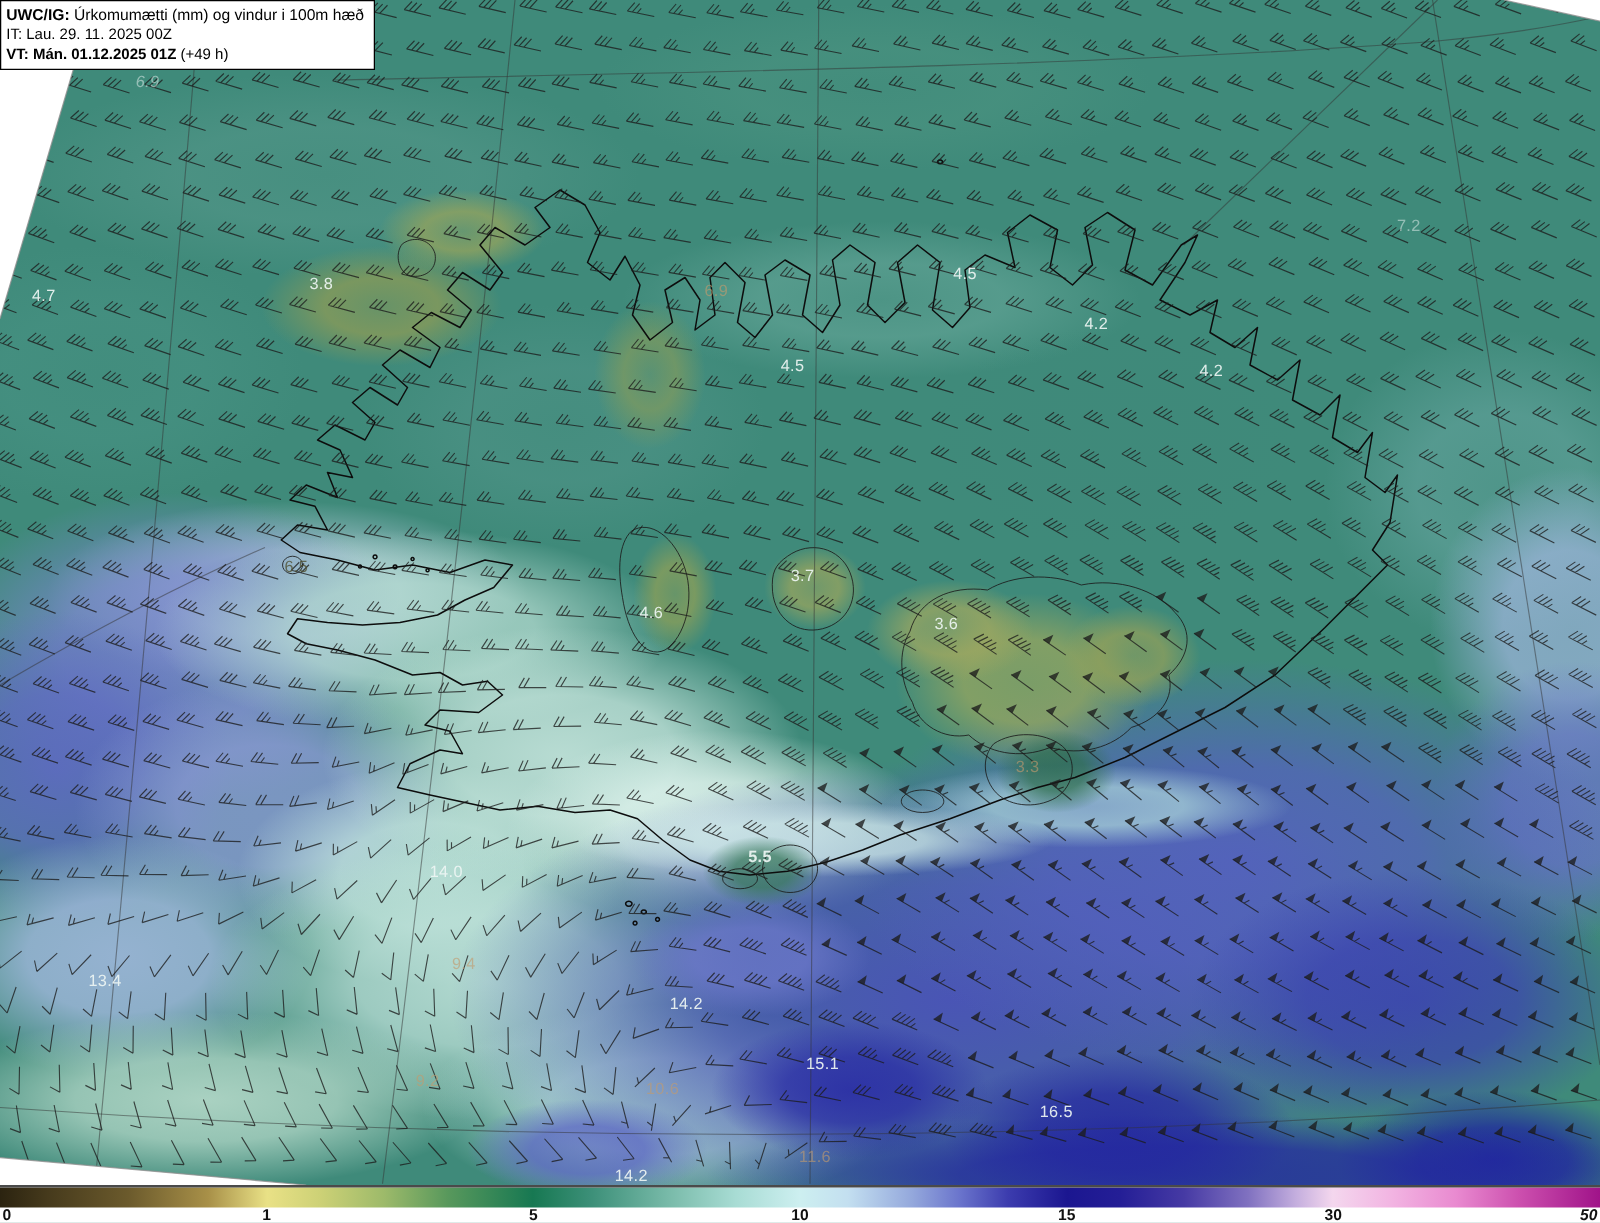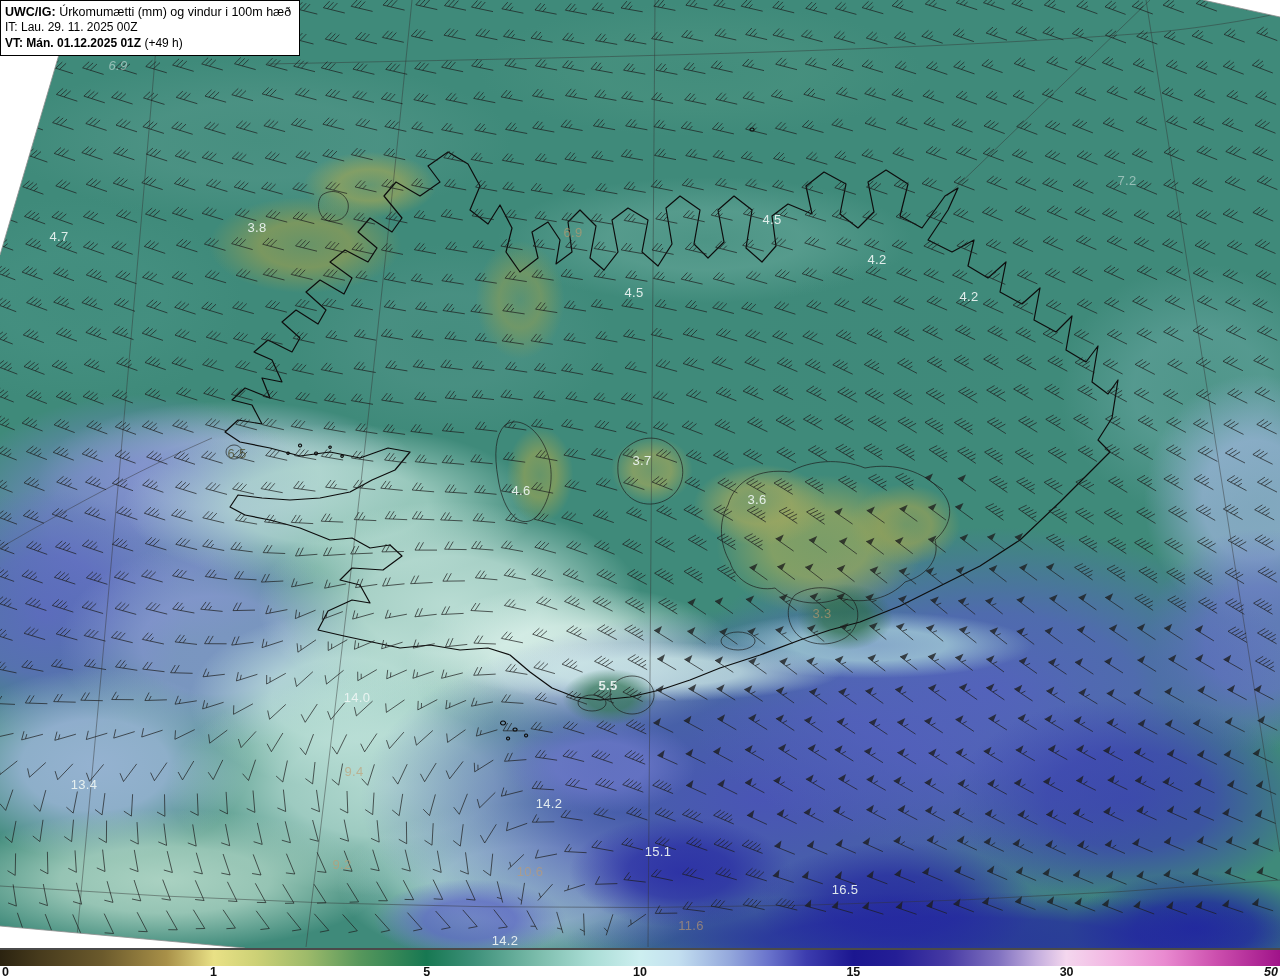--- a/index.html
+++ b/index.html
@@ -336,43 +336,43 @@
           <polygon points="0,0 75,0 0,255" fill="#ffffff"></polygon>
           <polygon points="0,926 245,948 0,948" fill="#ffffff"></polygon>
           <polygon points="1203,0 1280,0 1280,17" fill="#ffffff"></polygon>
           <path d="M 75,0 L 0,255" fill="none" stroke="#8e8e8e" stroke-width="1" opacity="0.8"></path>
           <path d="M 0,926 L 245,948" fill="none" stroke="#8e8e8e" stroke-width="1" opacity="0.8"></path>
           <path d="M 1203,0 L 1280,17" fill="none" stroke="#8e8e8e" stroke-width="1" opacity="0.8"></path>
         </g>
     </svg>
     <div id="labels">
         <span class="maplabel tone-faintwhite" style="left: 118px; top: 65px; font-style: italic;">6.9</span>
-        <span class="maplabel tone-white" style="left: 35px; top: 236px; margin-left: 24px;">4.7</span>
+        <span class="maplabel tone-white" style="left: 35px; top: 236px;">4.7</span>
         <span class="maplabel tone-white" style="left: 257px; top: 227px;">3.8</span>
         <span class="maplabel tone-white" style="left: 634px; top: 292px;">4.5</span>
         <span class="maplabel tone-white" style="left: 772px; top: 219px;">4.5</span>
         <span class="maplabel tone-white" style="left: 877px; top: 259px;">4.2</span>
         <span class="maplabel tone-white" style="left: 969px; top: 296px;">4.2</span>
         <span class="maplabel tone-faintwhite" style="left: 1127px; top: 180px;">7.2</span>
         <span class="maplabel tone-tan" style="left: 573px; top: 232px;">6.9</span>
         <span class="maplabel tone-white" style="left: 642px; top: 460px;">3.7</span>
         <span class="maplabel tone-white" style="left: 521px; top: 490px; text-align: center;">4.6</span>
         <span class="maplabel tone-white" style="left: 757px; top: 499px;">3.6</span>
         <span class="maplabel tone-olive" style="left: 237px; top: 453px;">6.5</span>
         <span class="maplabel tone-tan" style="left: 822px; top: 613px;">3.3</span>
         <span class="maplabel tone-white" style="left: 608px; top: 685px; font-weight: bold;">5.5</span>
         <span class="maplabel tone-white" style="left: 357px; top: 697px;">14.0</span>
         <span class="maplabel tone-white" style="left: 84px; top: 784px;">13.4</span>
-        <span class="maplabel tone-tan" style="left: 354px; top: 771px;">9.4</span>
+        <span class="maplabel tone-tan" style="left: 371px; top: 771px;">9.4</span>
         <span class="maplabel tone-white" style="left: 549px; top: 803px;">14.2</span>
         <span class="maplabel tone-white" style="left: 658px; top: 851px;">15.1</span>
         <span class="maplabel tone-tan" style="left: 342px; top: 864px;">9.2</span>
         <span class="maplabel tone-tan" style="left: 530px; top: 871px;">10.6</span>
         <span class="maplabel tone-white" style="left: 845px; top: 889px; text-align: center;">16.5</span>
-        <span class="maplabel tone-tan" style="left: 691px; top: 925px;">11.6</span>
+        <span class="maplabel tone-tan" style="left: 652px; top: 925px;">11.6</span>
         <span class="maplabel tone-white" style="left: 505px; top: 940px;">14.2</span>
       </div>
     <div id="titlebox">
       <div class="t1"><span class="b">UWC/IG:</span><span> Úrkomumætti (mm) og vindur i 100m hæð</span></div>
       <div>IT: Lau. 29. 11. 2025 00Z</div>
       <div><span class="b">VT: Mán. 01.12.2025 01Z</span><span> (+49 h)</span></div>
     </div>
   </div>
   <div id="colorbar">
     <div id="cbstrip" style="background: linear-gradient(to right, rgb(43, 35, 16) 0%, rgb(70, 58, 28) 3%, rgb(107, 90, 44) 8%, rgb(168, 144, 72) 13%, rgb(233, 225, 134) 16.7%, rgb(205, 209, 118) 20%, rgb(157, 186, 106) 24%, rgb(88, 152, 92) 28%, rgb(23, 120, 82) 33.3%, rgb(61, 144, 121) 37%, rgb(123, 188, 171) 42%, rgb(168, 220, 212) 46%, rgb(205, 239, 240) 50%, rgb(195, 223, 240) 53%, rgb(148, 168, 220) 57%, rgb(106, 116, 204) 60%, rgb(60, 60, 174) 63%, rgb(27, 22, 144) 66.7%, rgb(36, 30, 150) 70%, rgb(70, 58, 164) 74%, rgb(128, 113, 192) 78%, rgb(196, 174, 222) 81%, rgb(244, 215, 238) 83.3%, rgb(242, 180, 226) 87%, rgb(233, 138, 208) 91%, rgb(204, 79, 174) 95%, rgb(160, 19, 137) 100%);"></div>

